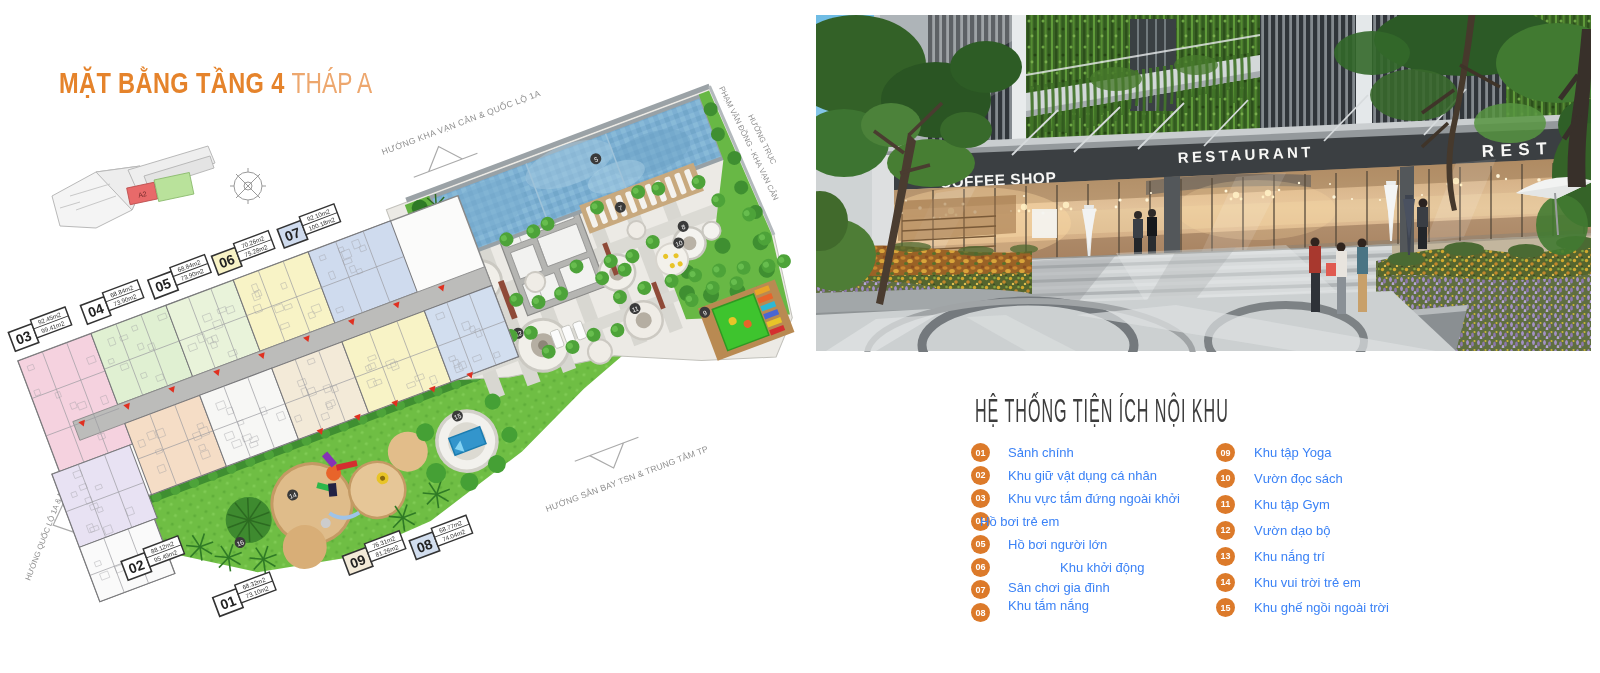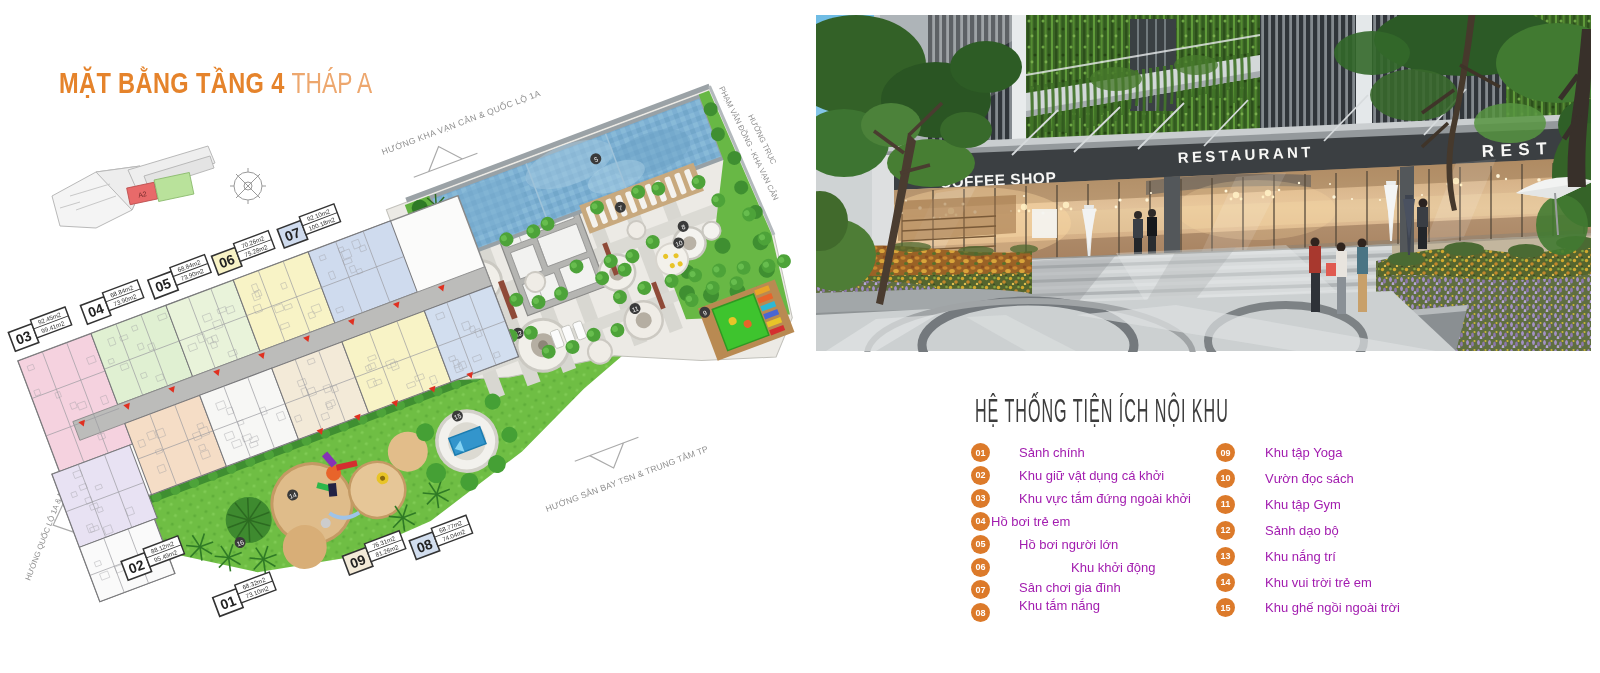--- a/index.html
+++ b/index.html
@@ -3,21 +3,21 @@
 <meta charset="utf-8">
 <style>
 html,body{margin:0;padding:0;width:1600px;height:673px;background:#ffffff;overflow:hidden;
 font-family:"Liberation Sans",sans-serif;}
 .abs{position:absolute;}
 #title{left:59px;top:66px;font-weight:bold;font-size:30px;color:#e5832b;letter-spacing:0.5px;white-space:nowrap;transform:scaleX(0.785);transform-origin:left top;}
 #title .thin{font-weight:normal;color:#eda76e;font-size:29px;letter-spacing:0px;}
 #legtitle{left:975px;top:391px;font-size:34px;color:#3d3d3d;transform:scaleX(0.475);transform-origin:left top;white-space:nowrap;letter-spacing:2px;}
 .lc{width:19px;height:19px;border-radius:50%;background:#dc7a2a;color:#fff;font-size:9px;font-weight:bold;
 display:flex;align-items:center;justify-content:center;}
-.li{font-size:13px;color:#a21caf;white-space:nowrap;margin-left:11px;}
+.li{font-size:13px;color:#3b82f6;white-space:nowrap;}
 </style>
 </head>
 <body>
 
 <div class="abs" id="title">MẶT BẰNG TẦNG 4 <span class="thin">THÁP A</span></div>
 
 <svg class="abs" style="left:0;top:60px" width="820" height="613" viewBox="0 60 820 613">
 <defs>
 <pattern id="poolm" width="10" height="10" patternUnits="userSpaceOnUse">
         <rect width="10" height="10" fill="#7db0d3"></rect>
@@ -1169,21 +1169,21 @@
 <path d="M766,14 Q762,60 756,100 Q750,140 752,172 L770,172 Q768,140 772,100 Q776,55 778,14 Z" fill="#38302a"></path>
 <path d="M762,60 L744,84 M764,100 L748,124" stroke="#38302a" stroke-width="5" fill="none"></path>
 </svg>
 
 <div class="abs" id="legtitle">HỆ THỐNG TIỆN ÍCH NỘI KHU</div>
 
 <div class="abs lc" style="left:971px;top:443.0px">01</div>
 <div class="abs li" style="left:1008px;top:445.0px">Sảnh chính</div>
 
 <div class="abs lc" style="left:971px;top:465.9px">02</div>
-<div class="abs li" style="left:1008px;top:467.9px">Khu giữ vật dụng cá khởi</div>
+<div class="abs li" style="left:1008px;top:467.9px">Khu giữ vật dụng cá nhân</div>
 
 <div class="abs lc" style="left:971px;top:488.8px">03</div>
 <div class="abs li" style="left:1008px;top:490.8px">Khu vực tắm đứng ngoài khởi</div>
 
 <div class="abs lc" style="left:971px;top:511.7px">04</div>
 <div class="abs li" style="left:980px;top:513.7px">Hồ bơi trẻ em</div>
 
 <div class="abs lc" style="left:971px;top:534.6px">05</div>
 <div class="abs li" style="left:1008px;top:536.6px">Hồ bơi người lớn</div>
 
@@ -1199,21 +1199,21 @@
 <div class="abs lc" style="left:1216px;top:443.0px">09</div>
 <div class="abs li" style="left:1254px;top:445.0px">Khu tập Yoga</div>
 
 <div class="abs lc" style="left:1216px;top:468.9px">10</div>
 <div class="abs li" style="left:1254px;top:470.9px">Vườn đọc sách</div>
 
 <div class="abs lc" style="left:1216px;top:494.8px">11</div>
 <div class="abs li" style="left:1254px;top:496.8px">Khu tập Gym</div>
 
 <div class="abs lc" style="left:1216px;top:520.7px">12</div>
-<div class="abs li" style="left:1254px;top:522.7px">Sảnh dạo bộ</div>
+<div class="abs li" style="left:1254px;top:522.7px">Vườn dạo bộ</div>
 
 <div class="abs lc" style="left:1216px;top:546.6px">13</div>
 <div class="abs li" style="left:1254px;top:548.6px">Khu nắng trí</div>
 
 <div class="abs lc" style="left:1216px;top:572.5px">14</div>
 <div class="abs li" style="left:1254px;top:574.5px">Khu vui trời trẻ em</div>
 
 <div class="abs lc" style="left:1216px;top:598.4px">15</div>
 <div class="abs li" style="left:1254px;top:600.4px">Khu ghế ngồi ngoài trời</div>
 

